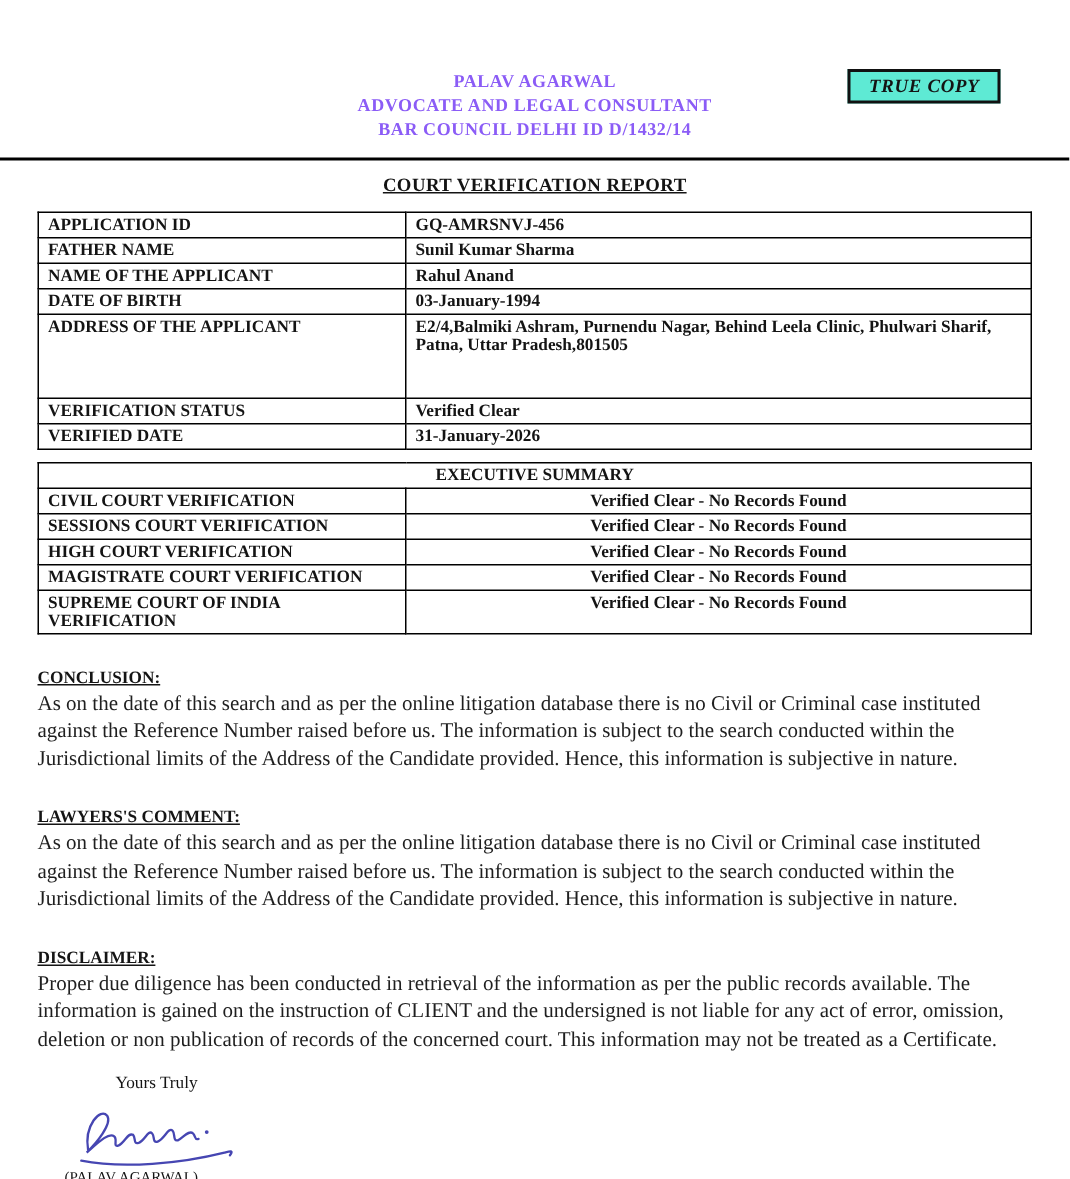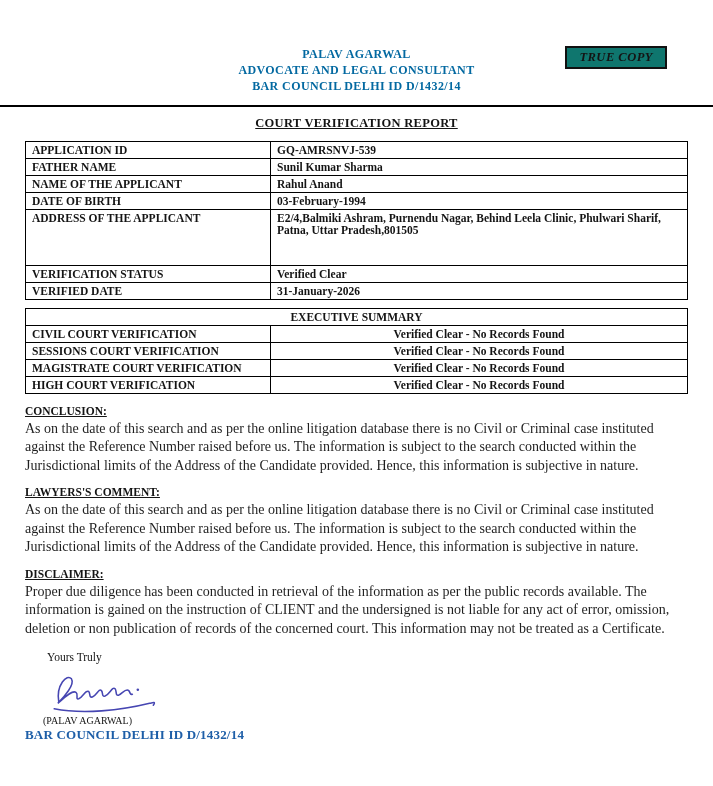--- a/index.html
+++ b/index.html
@@ -11,25 +11,25 @@
   }
   .page { position:relative; padding:46px 25px 0 25px; }
 
   
   .stamp {
     position:absolute; top:46px; right:46px;
     border:2px solid #111;
     padding:2px 12px;
     font-weight:bold; font-style:italic;
     font-size:12.5px; letter-spacing:0.5px;
-    background:#0f766e;
+    background:#5eead4;
   }
 
   
-  .letterhead { text-align:center; color:#0369a1; font-weight:bold; font-size:12px; line-height:16px; letter-spacing:0.4px; }
+  .letterhead { text-align:center; color:#8b5cf6; font-weight:bold; font-size:12px; line-height:16px; letter-spacing:0.4px; }
 
   .rule { border-top:2px solid #000; margin:11px -25px 0 -25px; }
 
   .report-title {
     margin-top:9px; text-align:center;
     font-weight:bold; font-size:12.5px;
     text-decoration:underline; letter-spacing:0.3px;
   }
 
   table { width:100%; border-collapse:collapse; font-size:11.5px; }
@@ -37,25 +37,25 @@
   .details-table { margin-top:10px;padding-left:24px; }
   .details-table td.label { width:245px; font-weight:bold; }
   .details-table td.value { font-weight:bold; }
   .details-table tr.tall td { height:56px;margin-left:48px; }
 
   .summary-table { margin-top:8px; }
   .summary-table td.es-title { text-align:center; font-weight:bold; padding:2px; }
   .summary-table td.label { width:245px; font-weight:bold; }
   .summary-table td.value { font-weight:bold; text-align:center; }
 
-  .section { margin-top:11px;font-family:Liberation Serif, serif; }
+  .section { margin-top:23px;font-family:Liberation Serif, serif; }
   .section-heading { font-weight:bold; text-decoration:underline; font-size:11.5px; }
   .section-body { font-size:14px; line-height:1.32; margin-top:3px; color:#1f1f1f; }
 
-  .salutation { margin-top:13px; margin-left:22px; font-size:11.5px; }
+  .salutation { margin-top:13px; margin-left:52px; font-size:11.5px; }
 
   .signature { margin-left:16px; margin-top:4px; height:50px; }
 
   .signatory { margin-left:18px; font-size:10px; margin-top:-2px; }
   .bar-line { margin-top:1px; font-weight:bold; font-size:13px; color:#1e5fa8; letter-spacing:0.2px; }
 </style>
 </head>
 <body>
 
 <div class="page">
@@ -71,33 +71,33 @@
   </div>
 
   <div class="rule"></div>
 
   <div class="report-title">COURT VERIFICATION REPORT</div>
 
   <table class="details-table">
     <tbody>
       <tr>
         <td class="label">APPLICATION ID</td>
-        <td class="value">GQ-AMRSNVJ-539</td>
+        <td class="value">GQ-AMRSNVJ-456</td>
       </tr>
       <tr>
         <td class="label">FATHER NAME</td>
         <td class="value">Sunil Kumar Sharma</td>
       </tr>
       <tr>
         <td class="label">NAME OF THE APPLICANT</td>
         <td class="value">Rahul Anand</td>
       </tr>
       <tr>
         <td class="label">DATE OF BIRTH</td>
-        <td class="value">03-February-1994</td>
+        <td class="value">03-January-1994</td>
       </tr>
       <tr class="tall">
         <td class="label">ADDRESS OF THE APPLICANT</td>
         <td class="value">E2/4,Balmiki Ashram, Purnendu Nagar, Behind Leela Clinic, Phulwari Sharif, Patna, Uttar Pradesh,801505</td>
       </tr>
       <tr>
         <td class="label">VERIFICATION STATUS</td>
         <td class="value">Verified Clear</td>
       </tr>
       <tr>
@@ -114,25 +114,29 @@
       </tr>
       <tr>
         <td class="label">CIVIL COURT VERIFICATION</td>
         <td class="value">Verified Clear - No Records Found</td>
       </tr>
       <tr>
         <td class="label">SESSIONS COURT VERIFICATION</td>
         <td class="value">Verified Clear - No Records Found</td>
       </tr>
       <tr>
+        <td class="label">HIGH COURT VERIFICATION</td>
+        <td class="value">Verified Clear - No Records Found</td>
+      </tr>
+      <tr>
         <td class="label">MAGISTRATE COURT VERIFICATION</td>
         <td class="value">Verified Clear - No Records Found</td>
       </tr>
       <tr>
-        <td class="label">HIGH COURT VERIFICATION</td>
+        <td class="label">SUPREME COURT OF INDIA VERIFICATION</td>
         <td class="value">Verified Clear - No Records Found</td>
       </tr>
     </tbody>
   </table>
 
   <div class="section">
     <div class="section-heading">CONCLUSION:</div>
     <div class="section-body">As on the date of this search and as per the online litigation database there is no Civil or Criminal case instituted against the Reference Number raised before us. The information is subject to the search conducted within the Jurisdictional limits of the Address of the Candidate provided. Hence, this information is subjective in nature.</div>
   </div>
 

